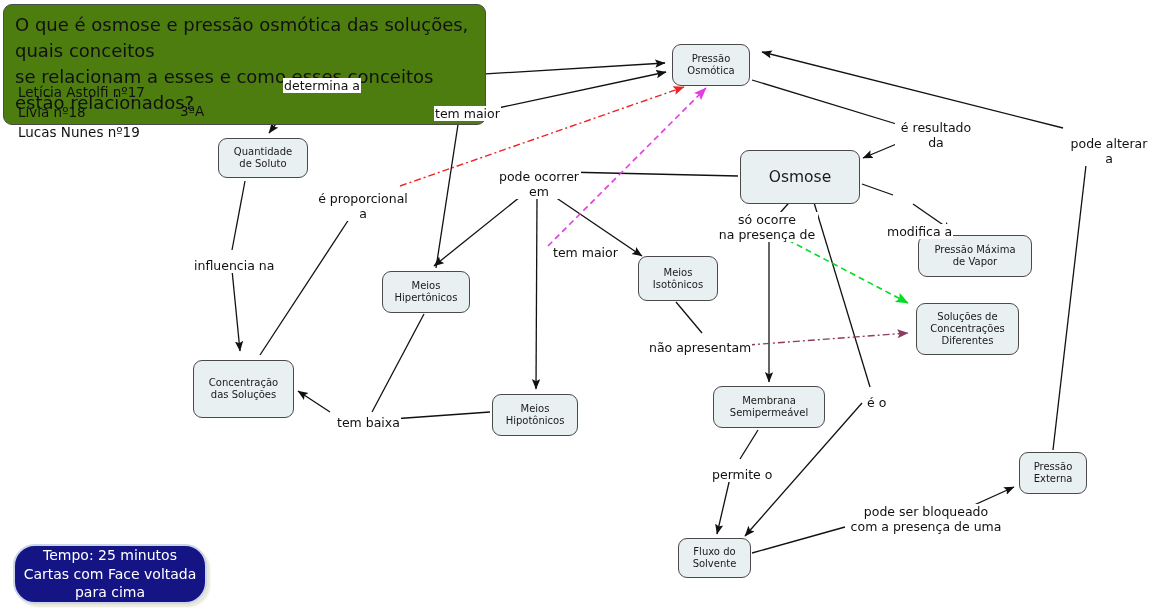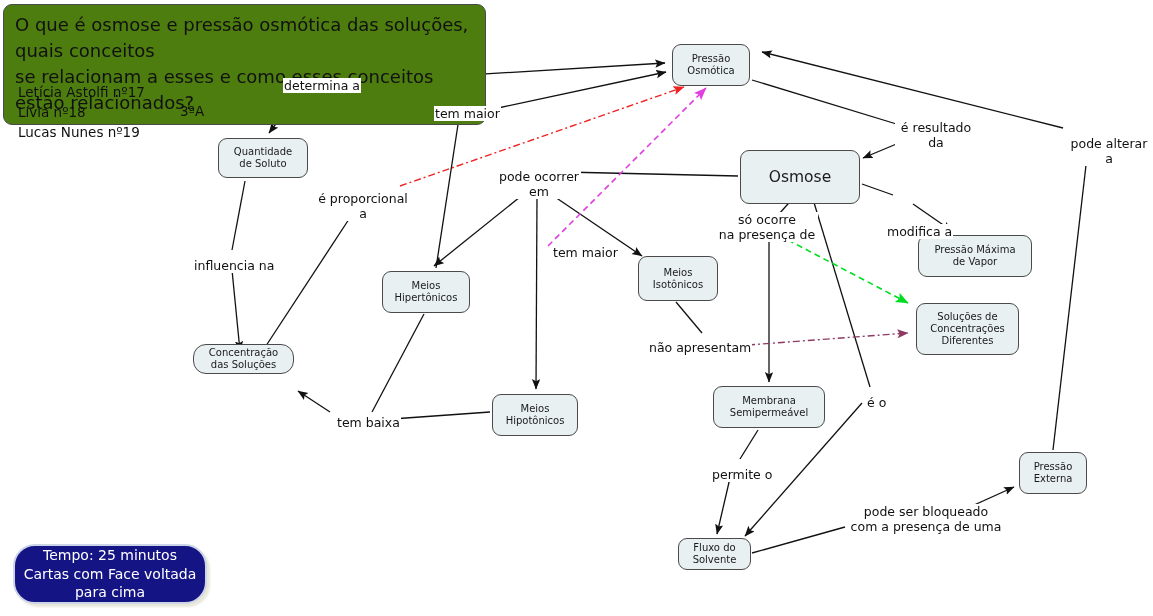--- a/index.html
+++ b/index.html
@@ -217,33 +217,33 @@
   <div class="node" style="left:382px; top:271px; width:88px; height:42px;">Meios
 Hipertônicos</div>
 
   <div class="node" style="left:638px; top:256px; width:80px; height:45px;">Meios
 Isotônicos</div>
 
   <div class="node" style="left:916px; top:303px; width:103px; height:52px;">Soluções de
 Concentrações
 Diferentes</div>
 
-  <div class="node" style="left:193px; top:344px; width:101px; height:30px;border-radius:13px;">Concentração
+  <div class="node" style="left:193px; top:360px; width:101px; height:58px;">Concentração
 das Soluções</div>
 
   <div class="node" style="left:713px; top:386px; width:112px; height:42px;">Membrana
 Semipermeável</div>
 
   <div class="node" style="left:492px; top:394px; width:86px; height:42px;">Meios
 Hipotônicos</div>
 
   <div class="node" style="left:1019px; top:452px; width:68px; height:42px;">Pressão
 Externa</div>
 
-  <div class="node" style="left:678px; top:538px; width:73px; height:32px;">Fluxo do
+  <div class="node" style="left:678px; top:538px; width:73px; height:40px;">Fluxo do
 Solvente</div>
 
   <div class="linklabel" style="left:283px; top:78px;">determina a</div>
 
   <div class="linklabel" style="left:434px; top:106px;">tem maior</div>
 
   <div class="linklabel" style="left:895px; top:120px; width:80px;">é resultado
 da</div>
 
   <div class="linklabel" style="left:1065px; top:136px;">pode alterar a</div>

